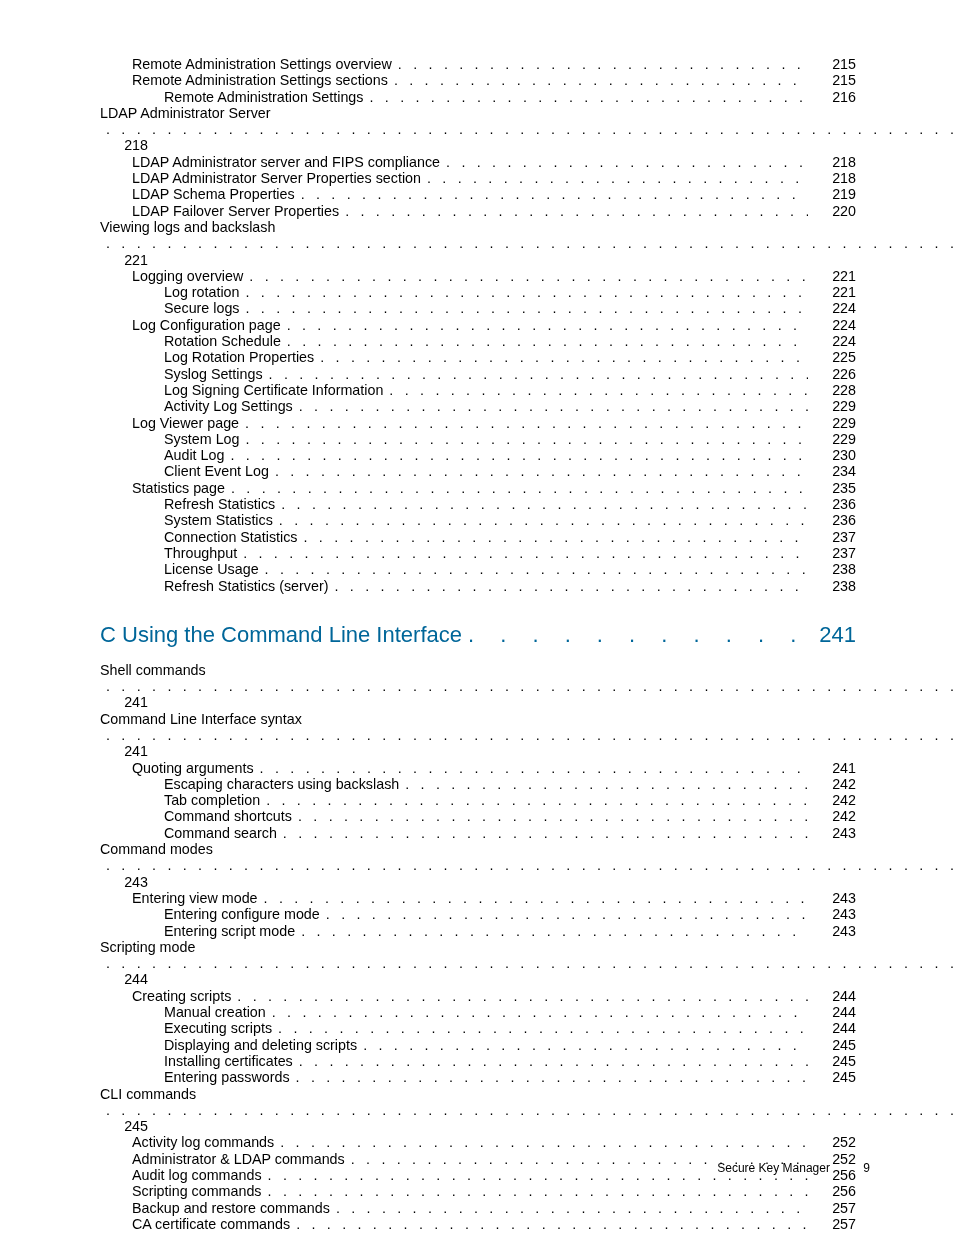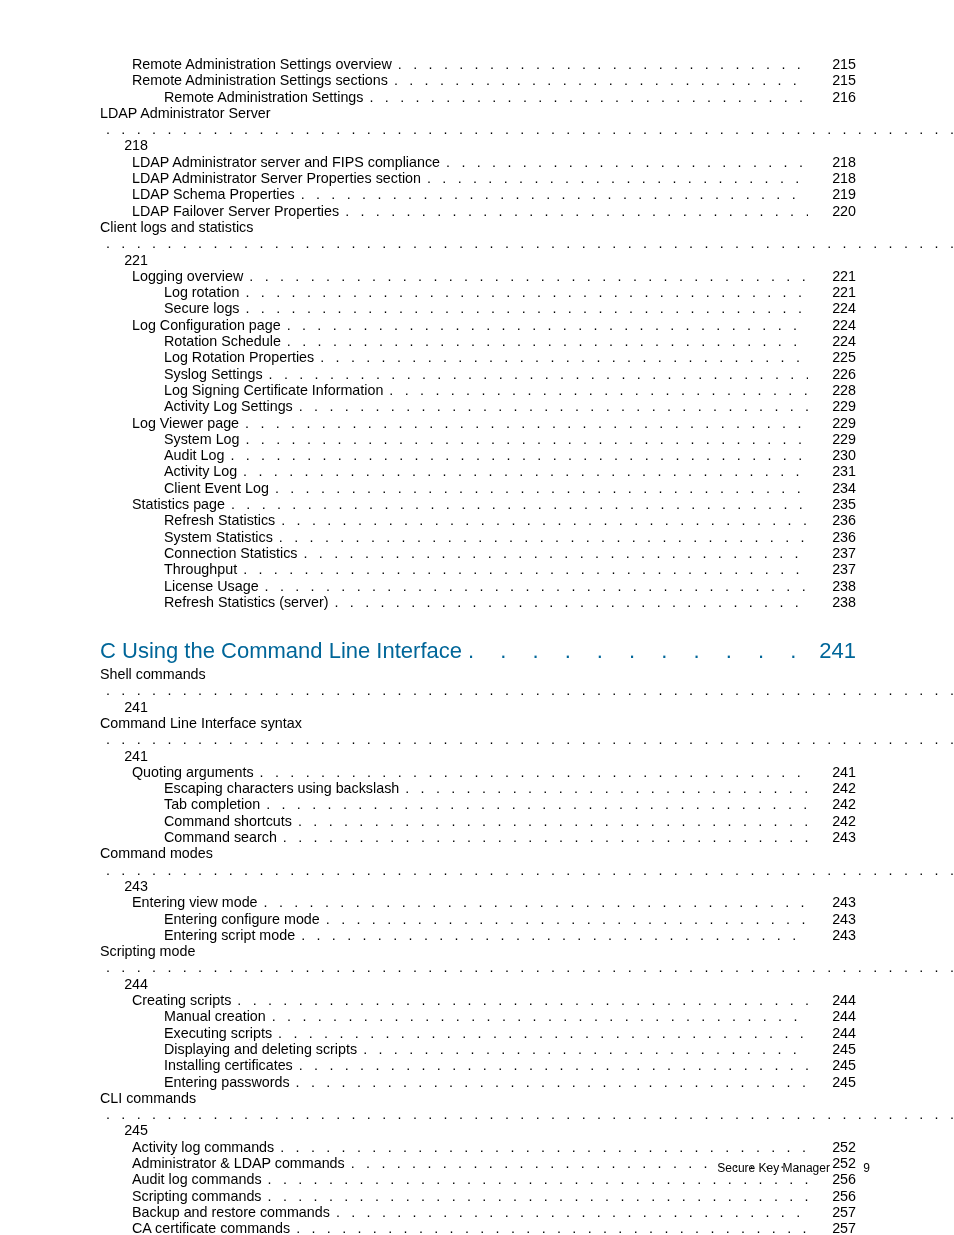--- a/index.html
+++ b/index.html
@@ -47,21 +47,21 @@
     text-align: right;
     min-width: 34px;
   }
   .indent-1 { padding-left: 0px; flex-direction: column; }
   .indent-2 { padding-left: 32px; }
   .indent-3 { padding-left: 64px; }
   .chapter {
     color: #006699;
     font-size: 22px;
     margin-top: 28px;
-    margin-bottom: 2px;
+    margin-bottom: 14px;
   }
   .chapter .toc-leader { color: #006699; letter-spacing: 10px; }
   .chapter .toc-leader::after {
     content: " .   .   .   .   .   .   .   .   .   .   .   .   .   .   .   .   .   .   .   .   .   .   .   .   .   .   .   .   .   .   .   .   .   .   .   .   .   .   .   .";
   }
   .chapter .toc-page { color: #006699; }
   .footer {
     position: absolute;
     bottom: 60px;
     right: 84px;
@@ -109,21 +109,21 @@
         <span class="toc-title">LDAP Schema Properties</span>
         <span class="toc-leader"></span>
         <span class="toc-page">219</span>
       </div>
       <div class="toc-row indent-2">
         <span class="toc-title">LDAP Failover Server Properties</span>
         <span class="toc-leader"></span>
         <span class="toc-page">220</span>
       </div>
       <div class="toc-row indent-1">
-        <span class="toc-title">Client logs and statistics</span>
+        <span class="toc-title">Viewing logs and backslash</span>
         <span class="toc-leader"></span>
         <span class="toc-page">221</span>
       </div>
       <div class="toc-row indent-2">
         <span class="toc-title">Logging overview</span>
         <span class="toc-leader"></span>
         <span class="toc-page">221</span>
       </div>
       <div class="toc-row indent-3">
         <span class="toc-title">Log rotation</span>
@@ -172,25 +172,20 @@
       </div>
       <div class="toc-row indent-3">
         <span class="toc-title">System Log</span>
         <span class="toc-leader"></span>
         <span class="toc-page">229</span>
       </div>
       <div class="toc-row indent-3">
         <span class="toc-title">Audit Log</span>
         <span class="toc-leader"></span>
         <span class="toc-page">230</span>
-      </div>
-      <div class="toc-row indent-3">
-        <span class="toc-title">Activity Log</span>
-        <span class="toc-leader"></span>
-        <span class="toc-page">231</span>
       </div>
       <div class="toc-row indent-3">
         <span class="toc-title">Client Event Log</span>
         <span class="toc-leader"></span>
         <span class="toc-page">234</span>
       </div>
       <div class="toc-row indent-2">
         <span class="toc-title">Statistics page</span>
         <span class="toc-leader"></span>
         <span class="toc-page">235</span>

